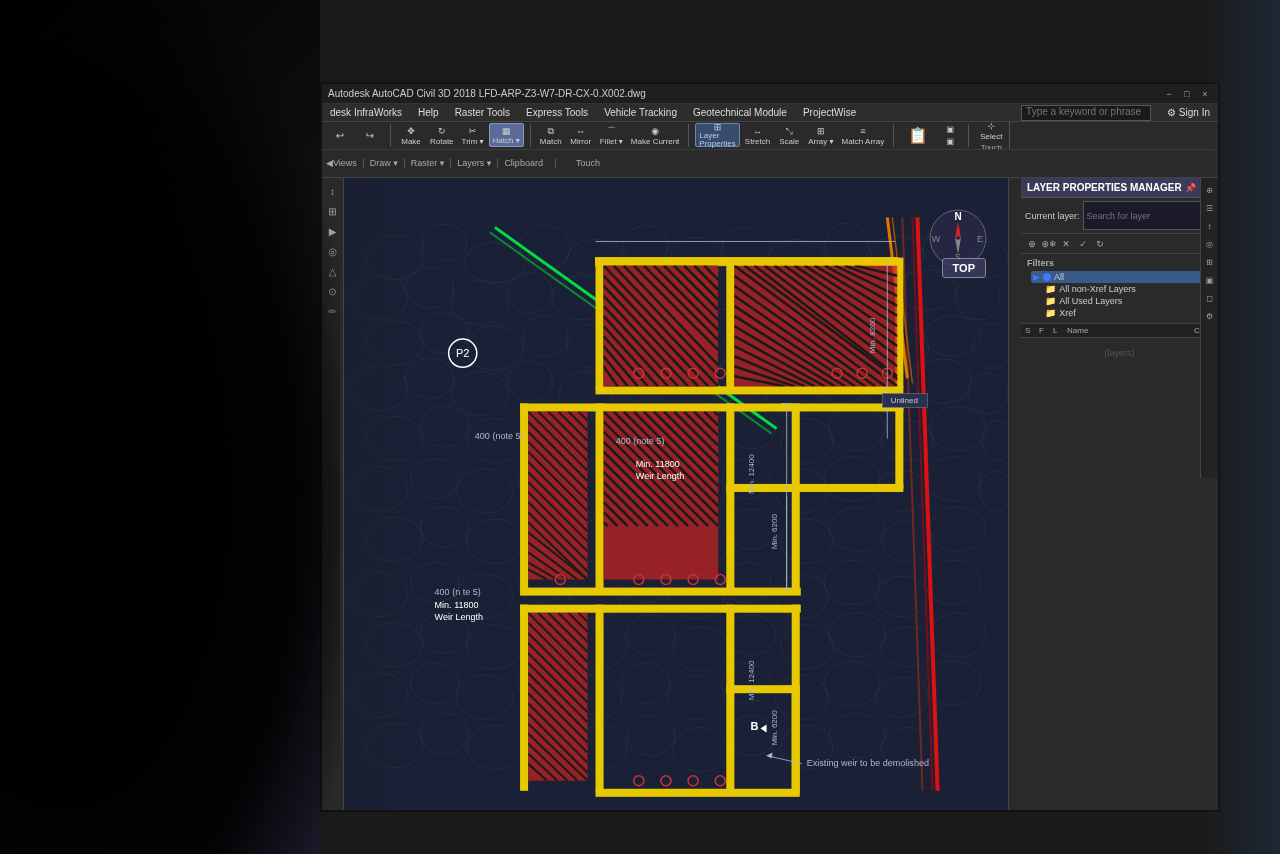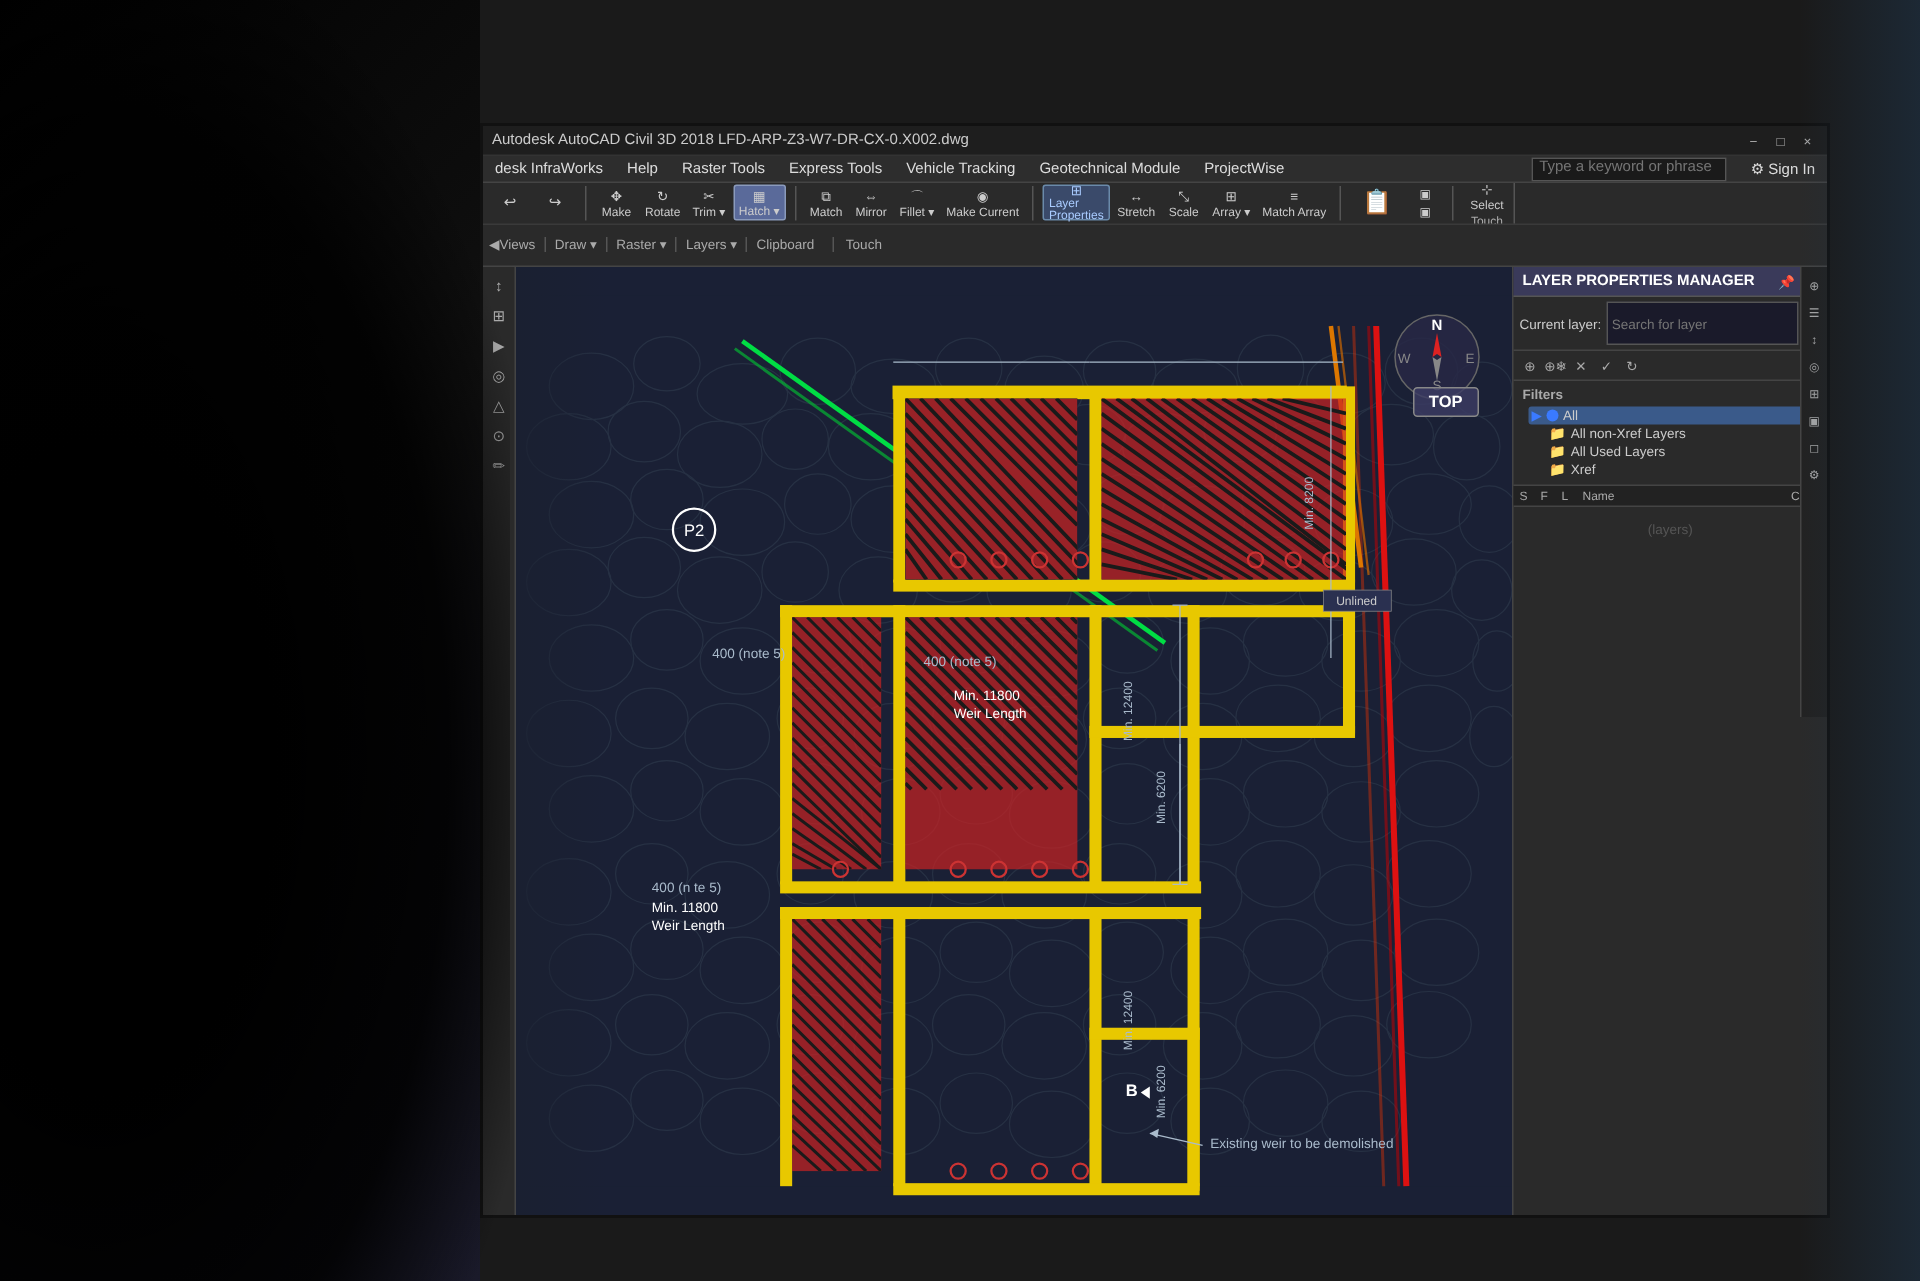--- a/index.html
+++ b/index.html
@@ -214,20 +214,21 @@
       height: 100%;
     }
 
     
     .right-panel {
       width: 210px;
       background: #2a2a2a;
       border-left: 1px solid #444;
       display: flex;
       flex-direction: column;
+      padding-left: 12px;
     }
 
     .panel-header {
       height: 20px;
       background: #3a3a5a;
       display: flex;
       align-items: center;
       justify-content: space-between;
       padding: 0 6px;
       border-bottom: 1px solid #555;
@@ -516,21 +517,21 @@
         </div>
         <div class="tb-section-label">Touch</div>
       </div>
     </div>
 
     <div class="toolbar-row2">
       <div style="color:#aaa;font-size:9px;margin-right:6px;border-right:1px solid #555;padding-right:6px">◀Views</div>
       <div style="color:#aaa;font-size:9px;border-right:1px solid #555;padding-right:6px;margin-right:6px">Draw ▾</div>
       <div style="color:#aaa;font-size:9px;border-right:1px solid #555;padding-right:6px;margin-right:6px">Raster ▾</div>
       <div style="color:#aaa;font-size:9px;border-right:1px solid #555;padding-right:6px;margin-right:6px">Layers ▾</div>
-      <div style="color:#aaa;font-size:9px;border-right:1px solid #555;padding-right:12px;margin-right:8px">Clipboard</div>
+      <div style="color:#aaa;font-size:9px;border-right:1px solid #555;padding-right:12px;margin-right:20px">Clipboard</div>
       <div style="color:#aaa;font-size:9px">Touch</div>
     </div>
   </div>
 
   <div class="main-area">
 
     <div class="left-toolbar">
       <div class="lt-btn">↕</div>
       <div class="lt-btn">⊞</div>
       <div class="lt-btn">▶</div>

